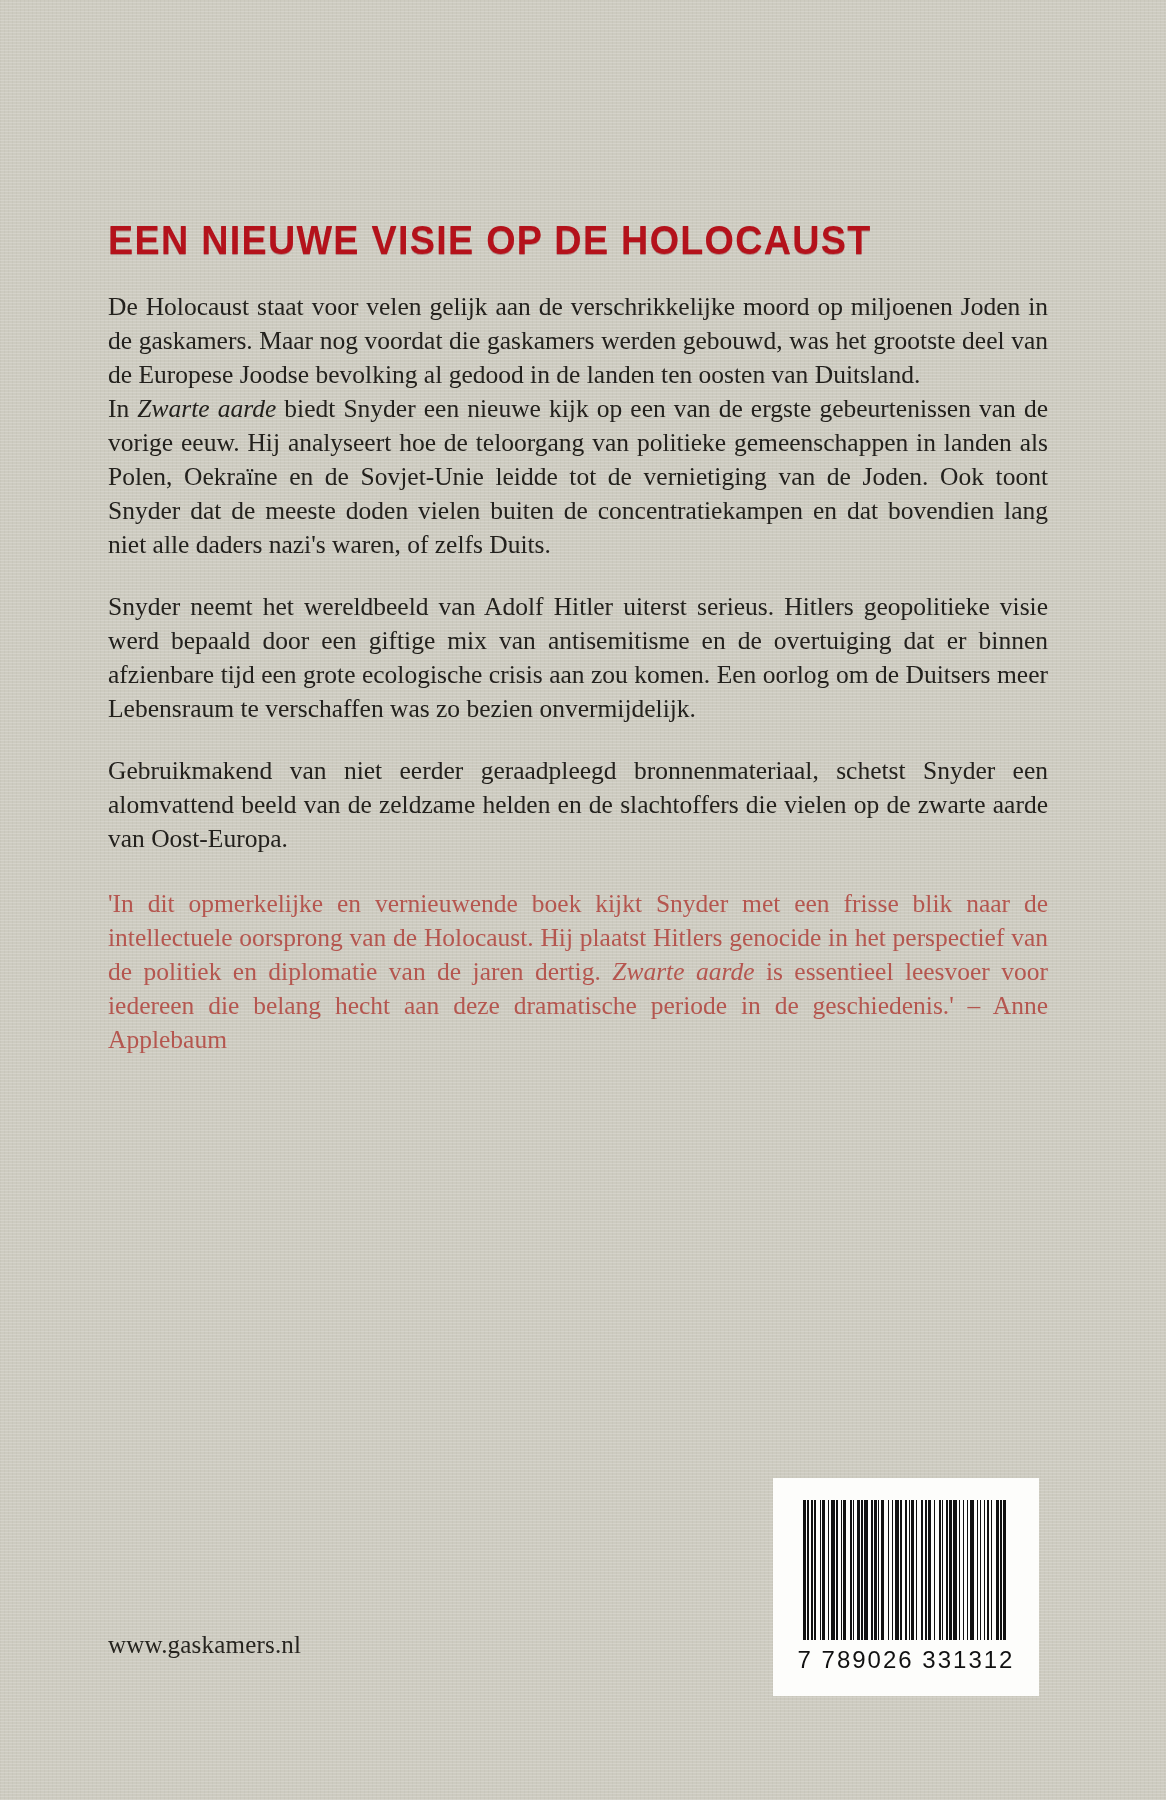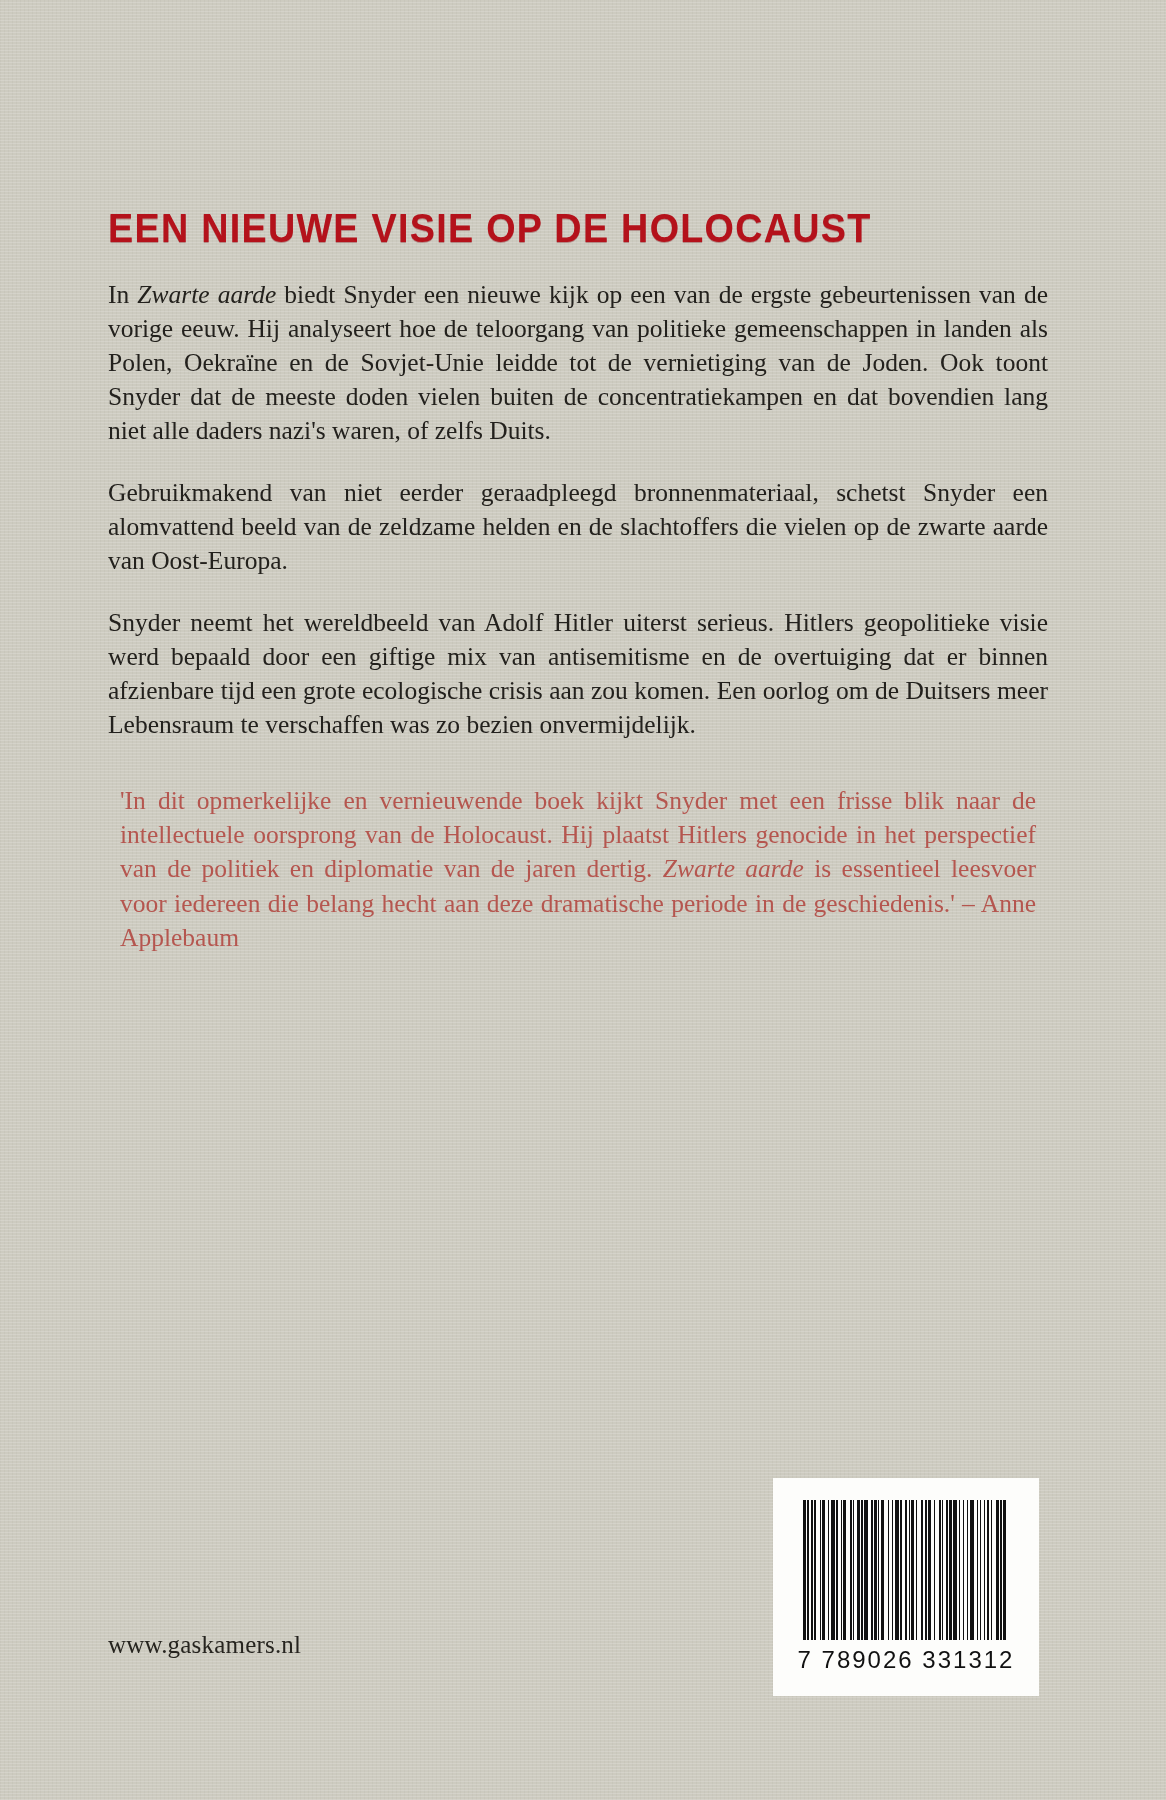--- a/index.html
+++ b/index.html
@@ -29,21 +29,21 @@
     pointer-events: none;
     opacity: .45;
     background-image:
       repeating-linear-gradient(0deg, rgba(255,255,255,.35) 0 1px, rgba(0,0,0,0) 1px 3px),
       repeating-linear-gradient(90deg, rgba(140,138,126,.18) 0 1px, rgba(0,0,0,0) 1px 4px);
   }
 
   .content {
     position: absolute;
     left: 108px;
-    top: 0;
+    top: 12px;
     width: 940px;
   }
 
   .headline {
     margin: 0;
     padding-top: 207px;
     color: #b4121b;
     font-family: "Liberation Sans Narrow", "Liberation Sans", sans-serif;
     font-weight: bold;
     font-size: 41px;
@@ -73,21 +73,21 @@
 
   .body-copy p.gap {
     margin-top: 28px;
   }
 
   .body-copy em {
     font-style: italic;
   }
 
   .pullquote {
-    margin: 12px;
+    margin: 0;
     padding-top: 30px;
     color: #b5564f;
     font-size: 25.5px;
     line-height: 1.335;
     text-align: justify;
     text-justify: inter-word;
   }
 
   .pullquote em {
     font-style: italic;
@@ -149,23 +149,24 @@
 
 <div class="cover">
 
   <div class="grain"></div>
 
   <div class="content">
 
     <h1 class="headline">EEN NIEUWE VISIE OP DE HOLOCAUST</h1>
 
     <div class="body-copy">
+      <p>De Holocaust staat voor velen gelijk aan de verschrikkelijke moord op miljoenen Joden in de gaskamers. Maar nog voordat die gaskamers werden gebouwd, was het grootste deel van de Europese Joodse bevolking al gedood in de landen ten oosten van Duitsland.</p>
       <p><span>In </span><em>Zwarte aarde</em><span> biedt Snyder een nieuwe kijk op een van de ergste gebeurtenissen van de vorige eeuw. Hij analyseert hoe de teloorgang van politieke gemeenschappen in landen als Polen, Oekraïne en de Sovjet-Unie leidde tot de vernietiging van de Joden. Ook toont Snyder dat de meeste doden vielen buiten de concentratiekampen en dat bovendien lang niet alle daders nazi's waren, of zelfs Duits.</span></p>
+      <p class="gap">Snyder neemt het wereldbeeld van Adolf Hitler uiterst serieus. Hitlers geopolitieke visie werd bepaald door een giftige mix van antisemitisme en de overtuiging dat er binnen afzienbare tijd een grote ecologische crisis aan zou komen. Een oorlog om de Duitsers meer Lebensraum te verschaffen was zo bezien onvermijdelijk.</p>
       <p class="gap">Gebruikmakend van niet eerder geraadpleegd bronnenmateriaal, schetst Snyder een alomvattend beeld van de zeldzame helden en de slachtoffers die vielen op de zwarte aarde van Oost-Europa.</p>
-      <p class="gap">Snyder neemt het wereldbeeld van Adolf Hitler uiterst serieus. Hitlers geopolitieke visie werd bepaald door een giftige mix van antisemitisme en de overtuiging dat er binnen afzienbare tijd een grote ecologische crisis aan zou komen. Een oorlog om de Duitsers meer Lebensraum te verschaffen was zo bezien onvermijdelijk.</p>
     </div>
 
     <blockquote class="pullquote"><span>'In dit opmerkelijke en vernieuwende boek kijkt Snyder met een frisse blik naar de intellectuele oorsprong van de Holocaust. Hij plaatst Hitlers genocide in het perspectief van de politiek en diplomatie van de jaren dertig. </span><em>Zwarte aarde</em><span> is essentieel leesvoer voor iedereen die belang hecht aan deze dramatische periode in de geschiedenis.'</span><span> – Anne Applebaum</span></blockquote>
 
   </div>
 
   <p class="site-url">www.gaskamers.nl</p>
 
   <div class="barcode-box">
     <div class="barcode-bars">

